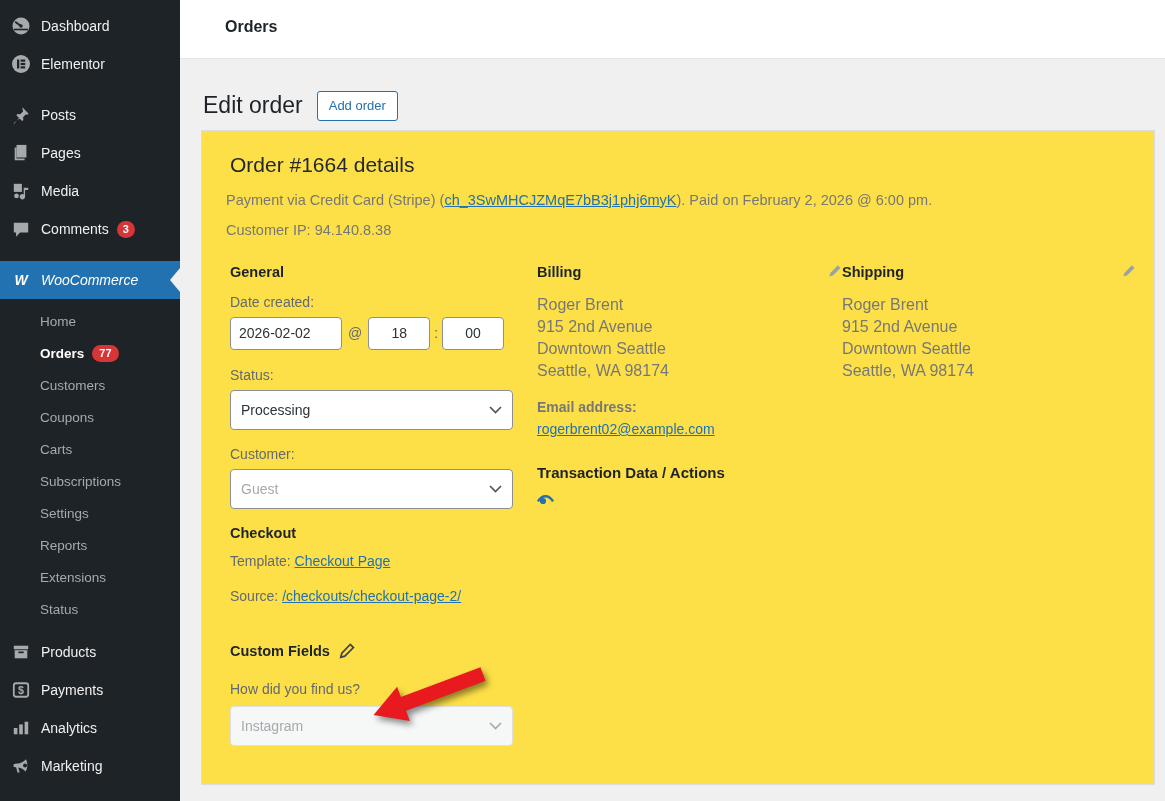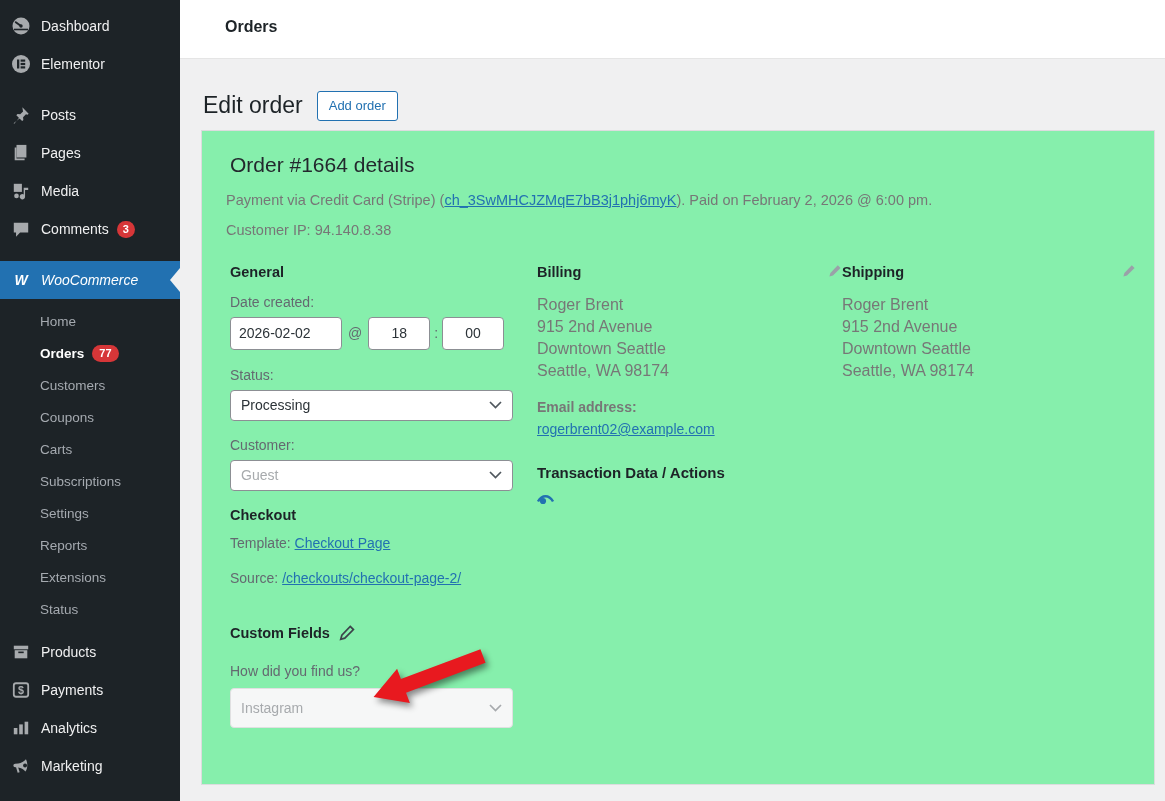--- a/index.html
+++ b/index.html
@@ -36,42 +36,42 @@
   
   .main{flex:1;display:flex;flex-direction:column;background:var(--content-bg);min-width:0;}
   .topbar{height:59px;background:#fff;display:flex;align-items:flex-start;padding:18px 0 0 45px;border-bottom:1px solid #e5e5e5;}
   .topbar-title{font-size:16px;font-weight:700;color:#1d2327;}
   .content{flex:1;position:relative;}
   .page-head{display:flex;align-items:center;padding:24px 0 0 23px;height:70px;}
   .page-title{font-size:23px;font-weight:400;color:#1d2327;margin:0;line-height:1.3;}
   .add-order-btn{margin-left:14px;background:#fff;border:1px solid var(--accent);color:var(--accent);
     font-size:13px;font-family:inherit;border-radius:3px;padding:5px 11px;cursor:pointer;line-height:1.4;}
 
-  .card{background:#86efac;border:1px solid #dcdcde;margin:1px 10px 0 21px;height:655px;padding:22px 24px;position:relative;}
+  .card{background:#fde047;border:1px solid #dcdcde;margin:1px 10px 0 21px;height:655px;padding:22px 24px;position:relative;}
   .order-title{font-size:21px;font-weight:500;color:#23282d;margin:0 0 12px 4px;}
   .card p.meta{margin:0 0 8px 0;color:#777;font-size:14.5px;line-height:1.55;}
   a.lnk{color:var(--link);text-decoration:underline;cursor:pointer;}
 
   .cols{display:grid;grid-template-columns:307px 305px 294px;margin-top:22px;margin-left:4px;}
   .col h3{font-size:14.5px;font-weight:700;color:#1d2327;margin:0 0 14px 0;}
   .col-head{display:flex;align-items:flex-start;justify-content:space-between;margin:0 0 14px 0;}
   .col-head h3{margin:0;}
   .pencil-btn{background:none;border:none;padding:0;cursor:pointer;color:#9aa1a8;line-height:0;}
   .pencil-btn.dark{color:#3c434a;}
 
   label.field-label{display:block;color:#646970;font-size:14px;margin:0 0 7px 0;}
   .date-row{display:flex;align-items:center;margin-bottom:17px;}
   .txt-input{border:1px solid #8c8f94;border-radius:4px;height:33px;font-size:14px;color:#2c3338;
     font-family:inherit;background:#fff;padding:0 8px;}
   .date-input{width:112px;}
   .time-input{width:62px;text-align:center;}
   .sep{color:#646970;margin:0 6px;}
   .sep.colon{margin:0 4px;}
 
-  .select{width:283px;height:31px;border:1px solid #8c8f94;border-radius:4px;background:#fff;
+  .select{width:283px;height:40px;border:1px solid #8c8f94;border-radius:4px;background:#fff;
     display:flex;align-items:center;justify-content:space-between;padding:0 10px;cursor:pointer;margin-bottom:16px;}
   .select .sel-text{font-size:14px;color:#2c3338;}
   .select .sel-text.placeholder{color:#a7aaad;}
   .select .chev{color:#50575e;line-height:0;}
   .select.disabled{background:#f6f7f7;border-color:#e0e0e1;height:40px;cursor:default;margin-bottom:0;}
   .select.disabled .sel-text{color:#a7aaad;}
   .select.disabled .chev{color:#a7aaad;}
 
   .checkout-sec h3{margin:14px 0 12px 0;}
   .checkout-sec p{margin:0 0 19px 0;color:#646970;font-size:14px;}

